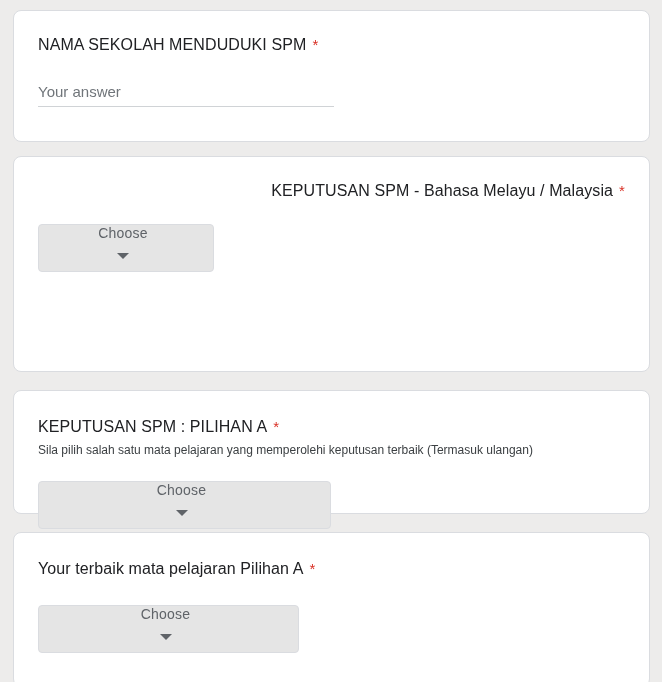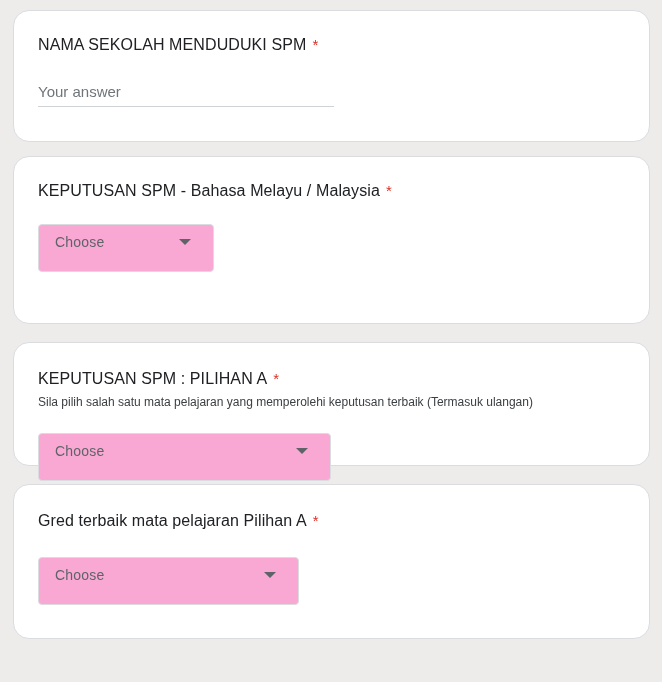--- a/index.html
+++ b/index.html
@@ -11,25 +11,25 @@
     overflow: hidden;
   }
   .page {
     width: 662px;
     padding: 10px 12px 0 13px;
   }
   .card {
     width: 637px;
     background: #ffffff;
     border: 1px solid #dadce0;
-    border-radius: 16px;
+    border-radius: 8px;
     padding: 24px;
   }
   .card.c1 { height: 132px; margin-bottom: 14px; }
-  .card.c2 { height: 168px; margin-bottom: 18px; }
+  .card.c2 { height: 216px; margin-bottom: 18px; text-align: right; }
   .card.c3 { height: 124px; margin-bottom: 18px; padding-top: 26px; }
   .card.c4 { height: 155px; padding-top: 26px; }
   .q-title {
     font-size: 16px;
     line-height: 19px;
     color: #202124;
     letter-spacing: 0.1px;
   }
   .req {
     color: #d93025;
@@ -59,21 +59,22 @@
   .short-answer::placeholder { color: #70757a; opacity: 1; }
   .dropdown {
     display: flex;
     align-items: center;
     justify-content: space-between;
     height: 48px;
     border: 1px solid #dadce0;
     border-radius: 4px;
     padding: 0 22px 12px 16px;
     cursor: pointer;
-    background: #f9a8d4;
+    background: #e5e5e5;
+    flex-direction: column;
   }
   .c2 .dropdown { width: 176px; margin-top: 24px; }
   .c3 .dropdown { width: 293px; margin-top: 23px; }
   .c4 .dropdown { width: 261px; margin-top: 27px; }
   .dd-label {
     font-size: 14px;
     color: #5f6368;
     letter-spacing: 0.2px;
   }
   .dd-arrow {
@@ -112,21 +113,21 @@
     </div>
     <div class="q-desc">Sila pilih salah satu mata pelajaran yang memperolehi keputusan terbaik (Termasuk ulangan)</div>
     <div class="dropdown">
       <span class="dd-label">Choose</span>
       <span class="dd-arrow"></span>
     </div>
   </section>
 
   <section class="card c4">
     <div class="q-title">
-      <span>Gred terbaik mata pelajaran Pilihan A</span><span class="req">*</span>
+      <span>Your terbaik mata pelajaran Pilihan A</span><span class="req">*</span>
     </div>
     <div class="dropdown">
       <span class="dd-label">Choose</span>
       <span class="dd-arrow"></span>
     </div>
   </section>
 
 </div>
 
 </body></html>

